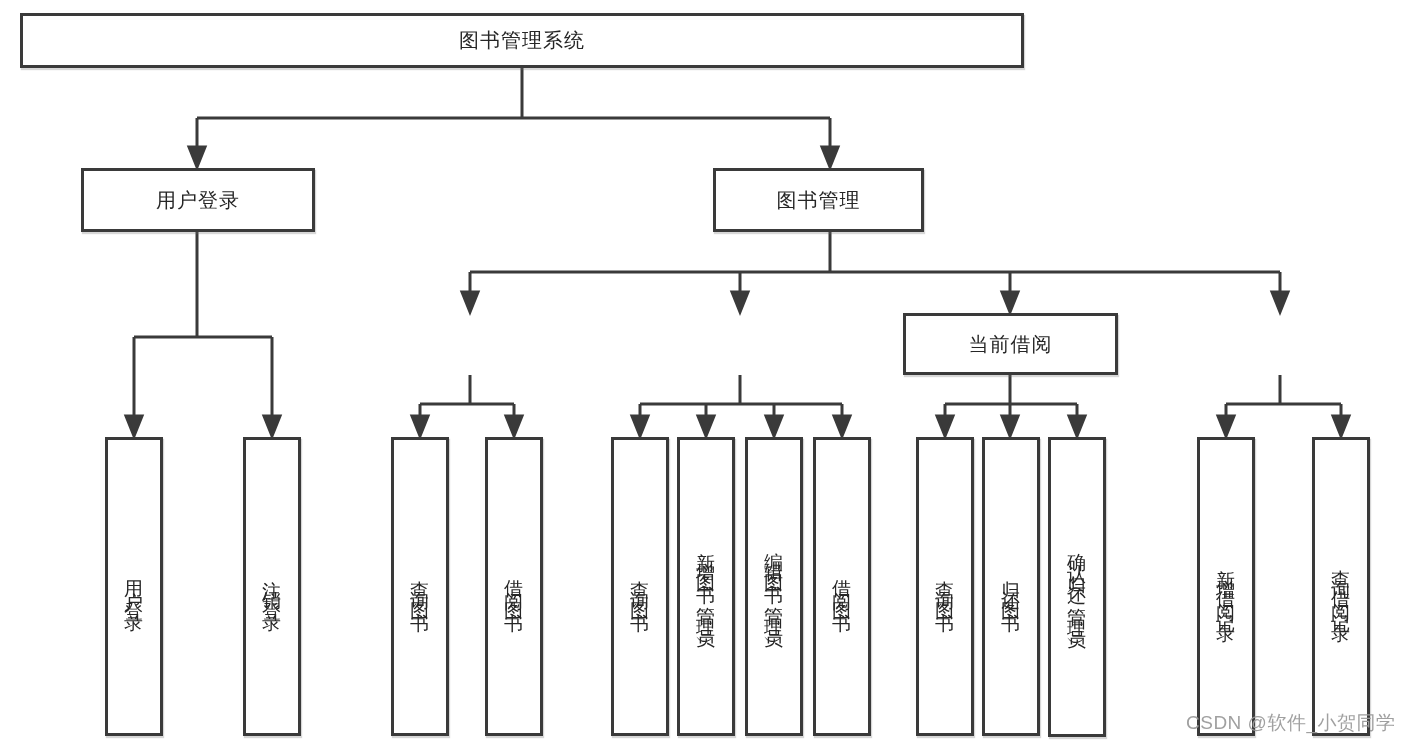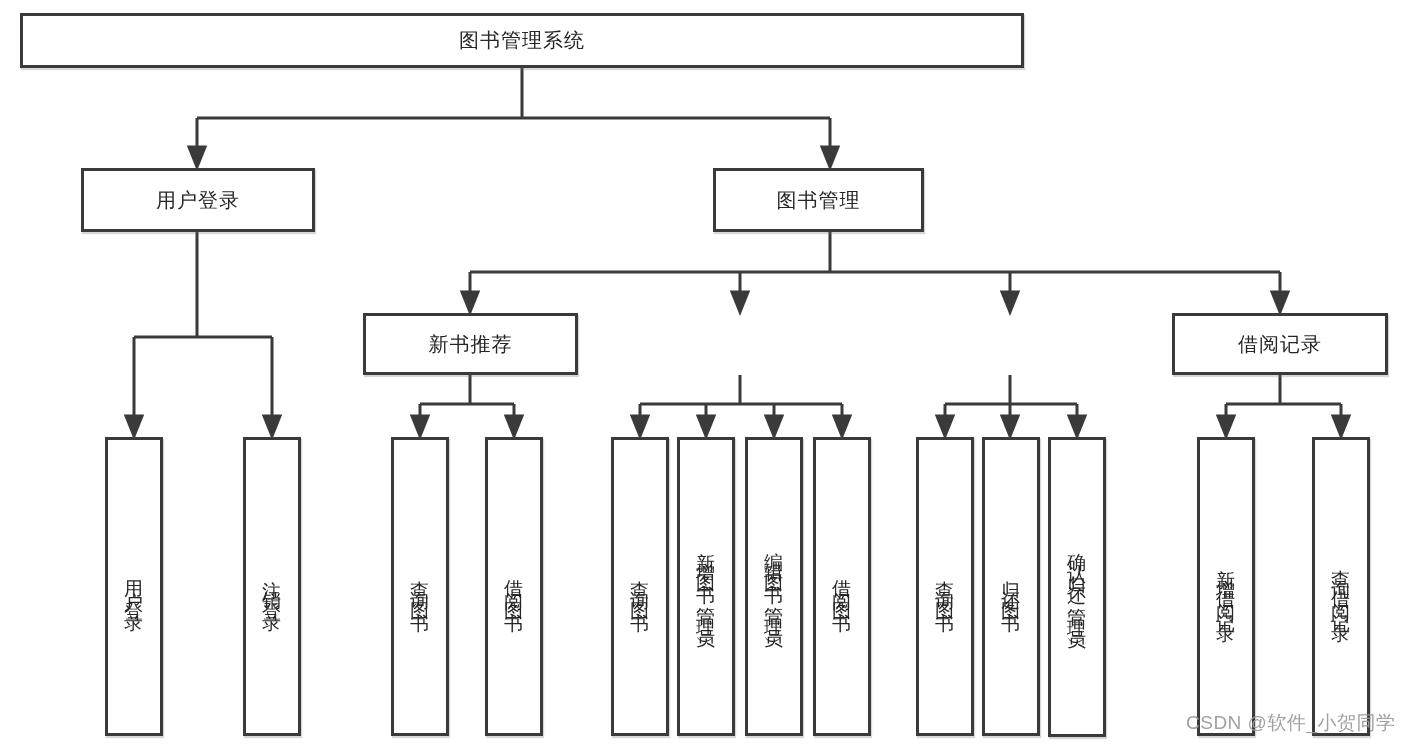--- a/index.html
+++ b/index.html
@@ -105,25 +105,22 @@
     <span>图书管理系统</span>
   </div>
 
   <div class="node" style="left:81px;top:168px;width:234px;height:64px">
     <span>用户登录</span>
   </div>
   <div class="node" style="left:713px;top:168px;width:211px;height:64px">
     <span>图书管理</span>
   </div>
 
-  <div class="node" style="left:363px;top:313px;width:215px;height:62px">
-    <span>新书推荐</span>
-  </div>
-  <div class="node" style="left:1172px;top:313px;width:216px;height:62px">
-    <span>借阅记录</span>
+  <div class="node" style="left:903px;top:313px;width:215px;height:62px">
+    <span>当前借阅</span>
   </div>
 
   <div class="node vnode" style="left:105px;top:437px;width:58px;height:299px">
     <span>用户登录</span>
   </div>
   <div class="node vnode" style="left:243px;top:437px;width:58px;height:299px">
     <span>注销登录</span>
   </div>
 
   <div class="node vnode" style="left:391px;top:437px;width:58px;height:299px">

